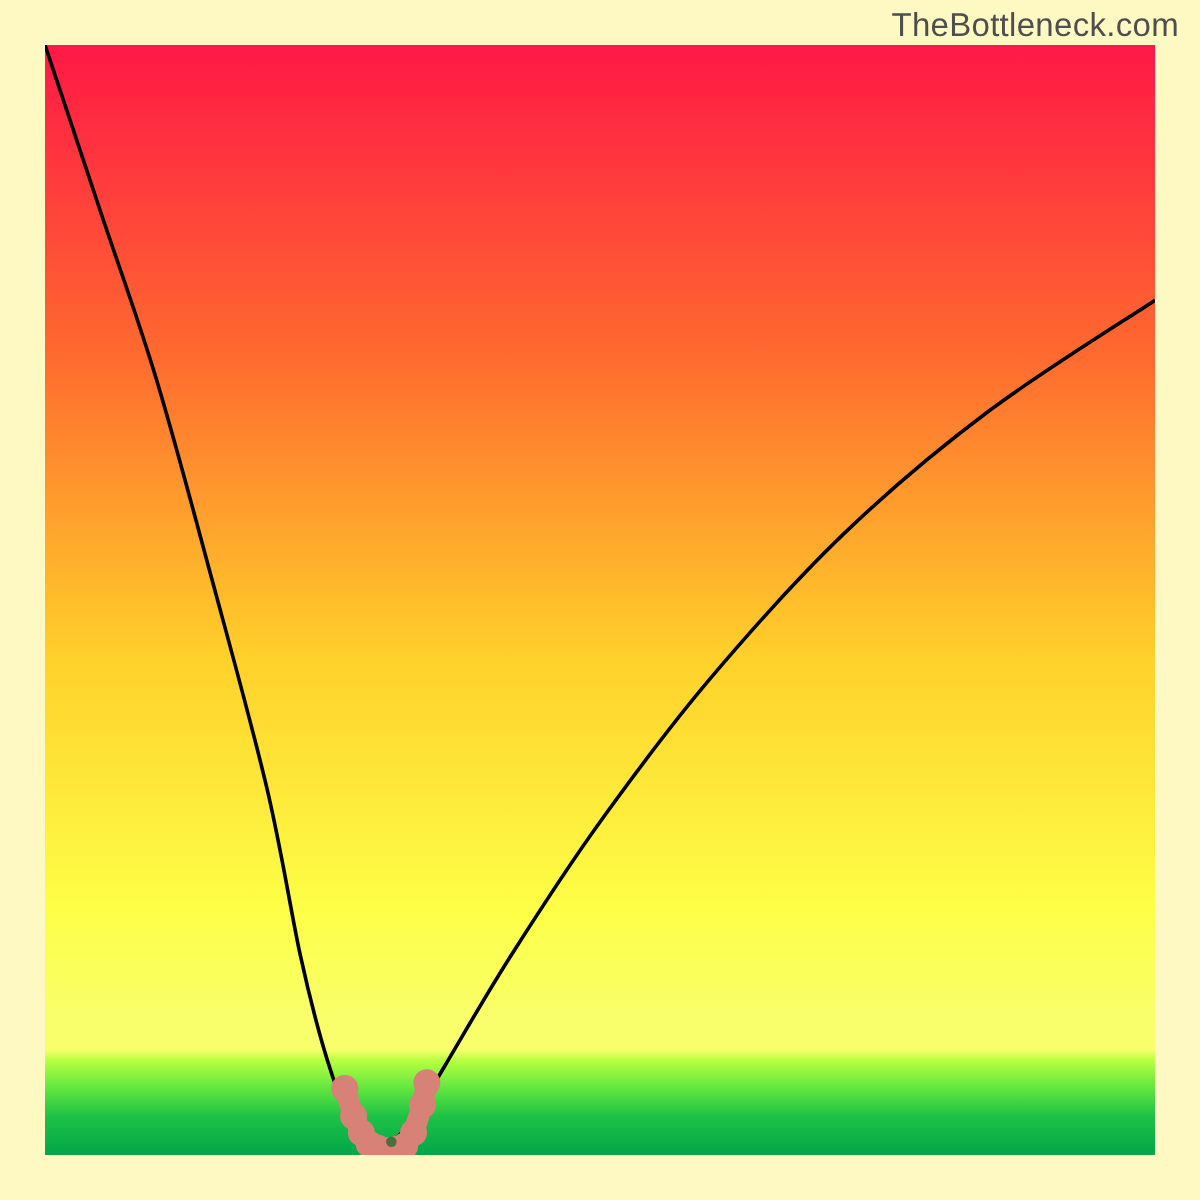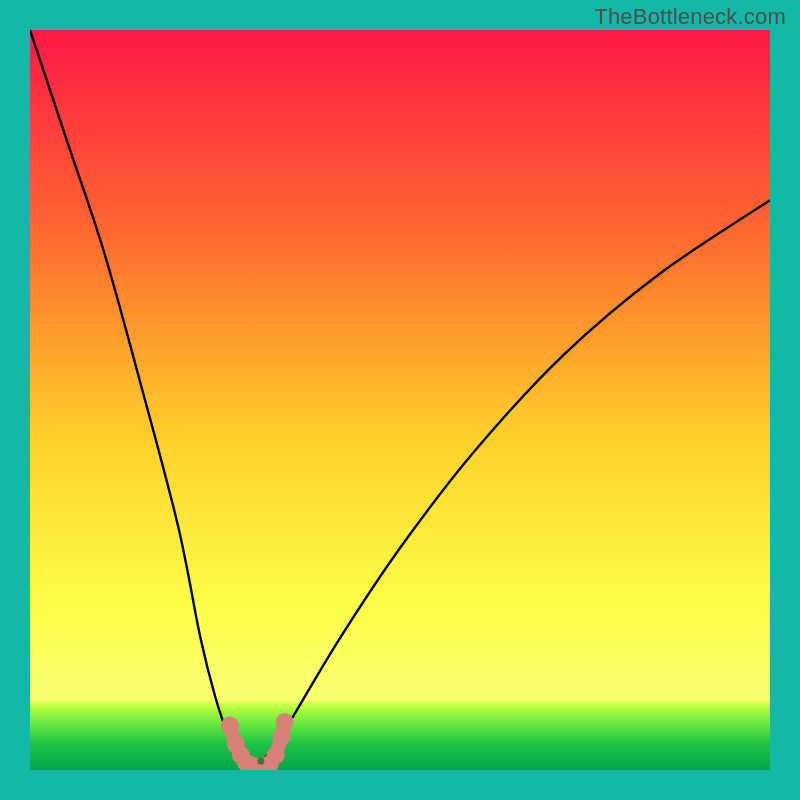--- a/index.html
+++ b/index.html
@@ -7,21 +7,21 @@
     padding: 0;
     width: 800px;
     height: 800px;
     background: #000000;
     overflow: hidden;
   }
   .frame {
     position: relative;
     width: 800px;
     height: 800px;
-    background: #14b8a6;
+    background: #fef9c3;
   }
   .plot-area {
     position: absolute;
     left: 30px;
     top: 30px;
     width: 740px;
     height: 740px;
     overflow: hidden;
   }
   .watermark {

